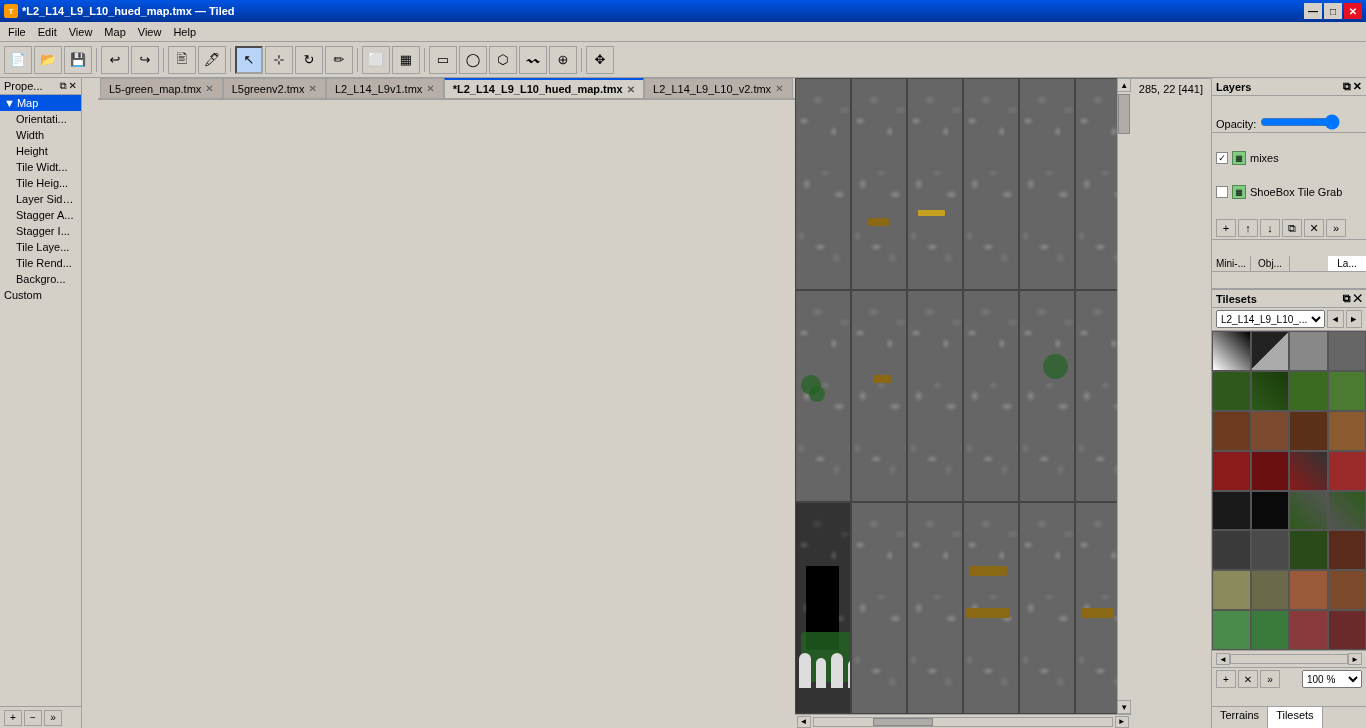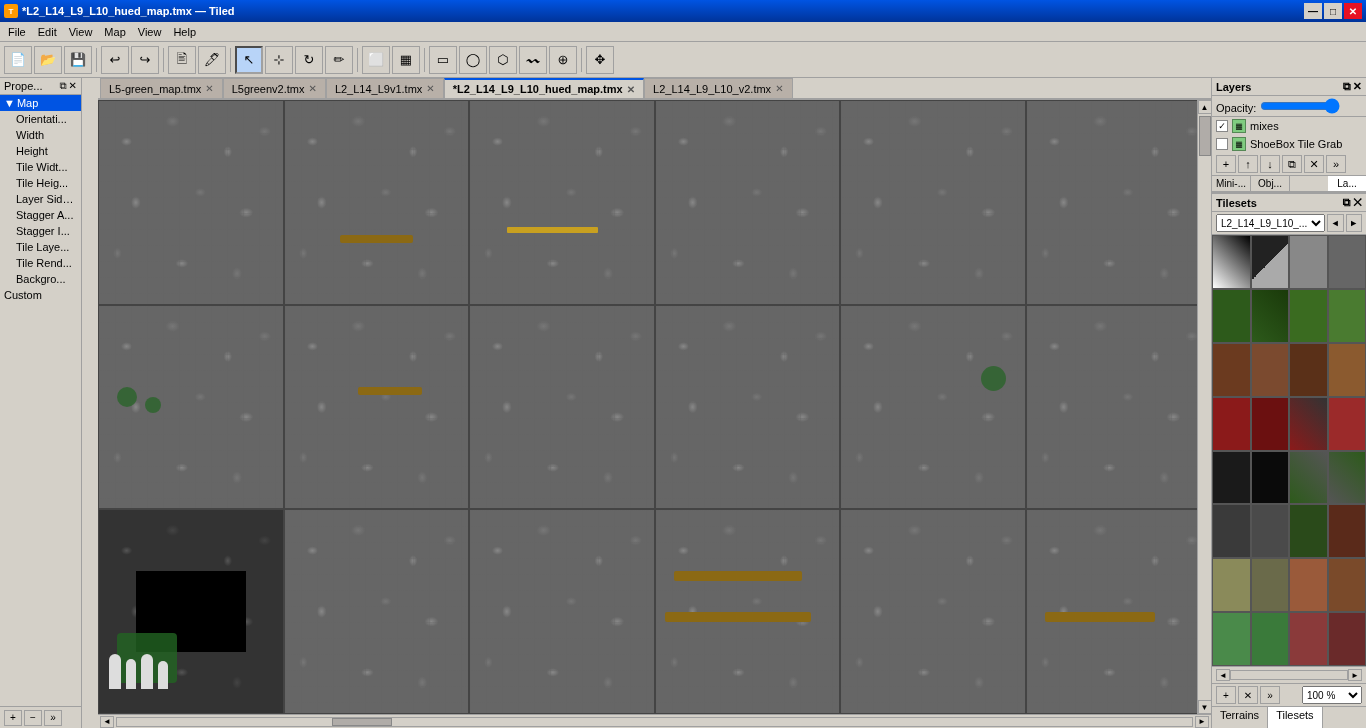--- a/index.html
+++ b/index.html
@@ -154,21 +154,20 @@
       background: #d4d0c8;
       font-weight: bold;
       border-top: 2px solid #0054e3;
     }
     .tab .tab-close { font-size: 10px; cursor: pointer; color: #555; }
 
     
     #center-area {
       flex: 1;
       display: flex;
-      flex-direction: column;
       overflow: hidden;
       padding-left: 16px;
     }
 
     #canvas-container {
       flex: 1;
       overflow: hidden;
       background: #555;
       position: relative;
     }
@@ -252,20 +251,21 @@
       font-size: 11px;
     }
 
     
     #right-panel {
       width: 155px;
       background: #d4d0c8;
       border-left: 1px solid #a0a0a0;
       display: flex;
       flex-direction: column;
+      gap: 16px;
     }
 
     
     #layers-header {
       display: flex;
       align-items: center;
       justify-content: space-between;
       padding: 2px 4px;
       background: #d4d0c8;
       border-bottom: 1px solid #a0a0a0;
@@ -675,20 +675,23 @@
         <div id="canvas-hscroll" style="height:14px; background:#d4d0c8; border-top:1px solid #a0a0a0; display:flex; align-items:center; gap:2px; padding:0 2px;">
           <button style="width:14px; height:12px; background:#d4d0c8; border:1px solid #a0a0a0; font-size:8px; cursor:pointer;">◄</button>
           <div style="flex:1; height:10px; background:#d4d0c8; border:1px solid #a0a0a0; position:relative;">
             <div style="width:60px; height:8px; background:#b0aca8; border:1px solid #888; position:absolute; left:20%;"></div>
           </div>
           <button style="width:14px; height:12px; background:#d4d0c8; border:1px solid #a0a0a0; font-size:8px; cursor:pointer;">►</button>
         </div>
       </div>
     </div>
 
+    <div id="status-bar">
+      <span>285, 22 [441]</span>
+    </div>
   </div>
 
   <div id="right-panel">
 
     <div id="layers-header">
       <span>Layers</span>
       <div class="panel-controls">
         <span>⧉</span>
         <span>✕</span>
       </div>

